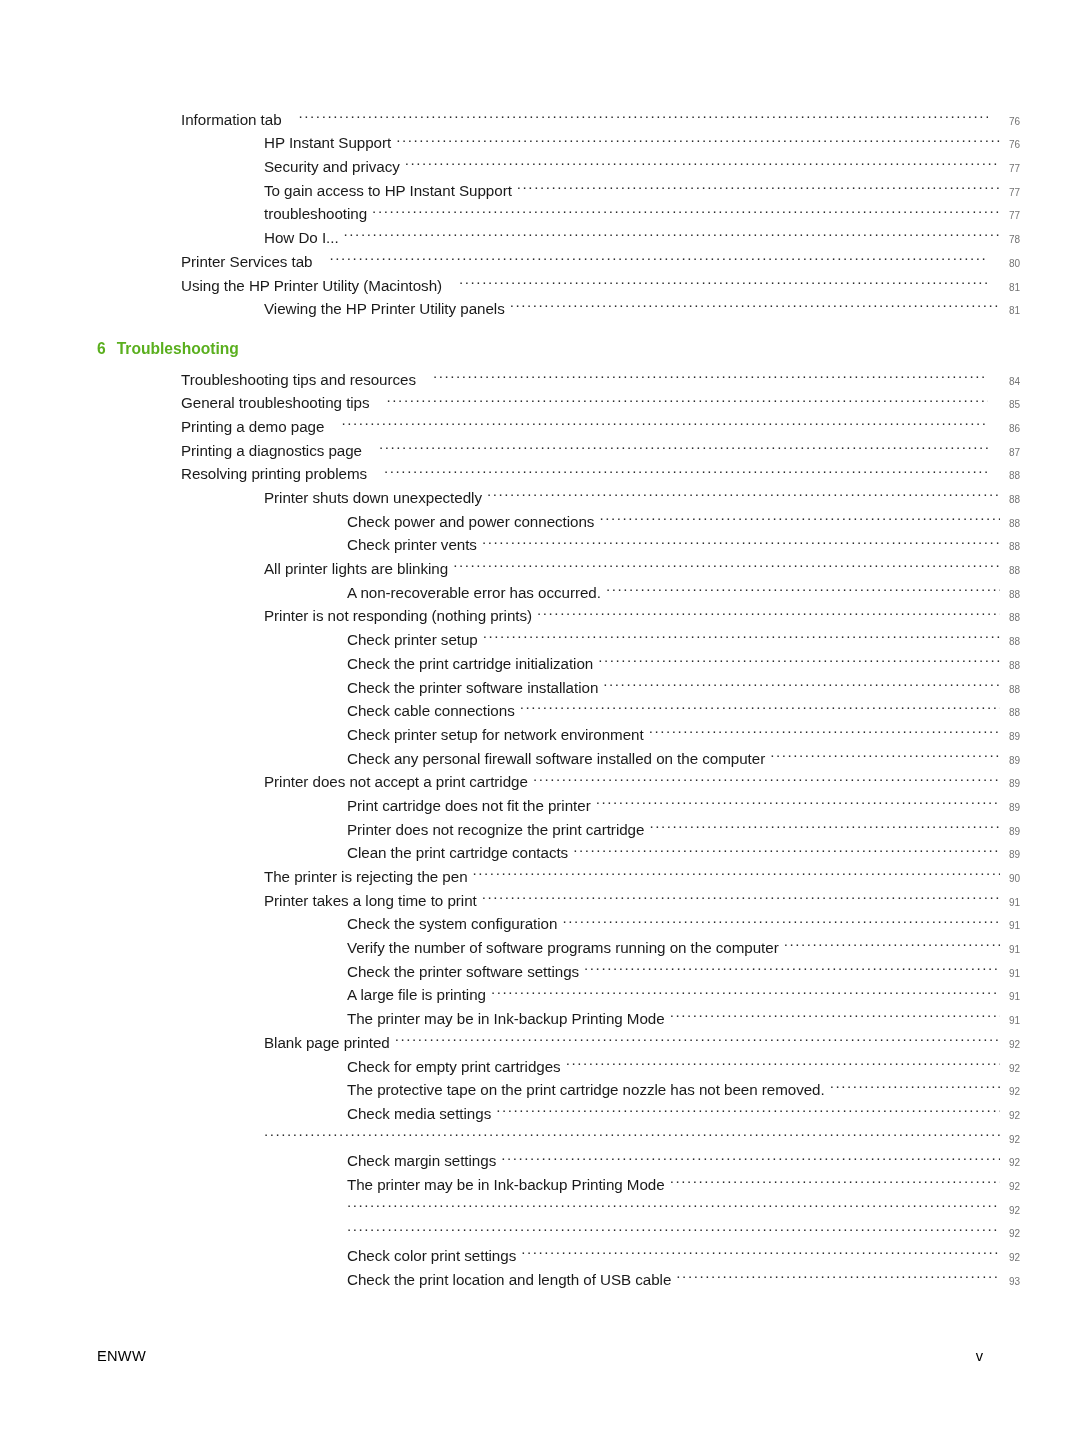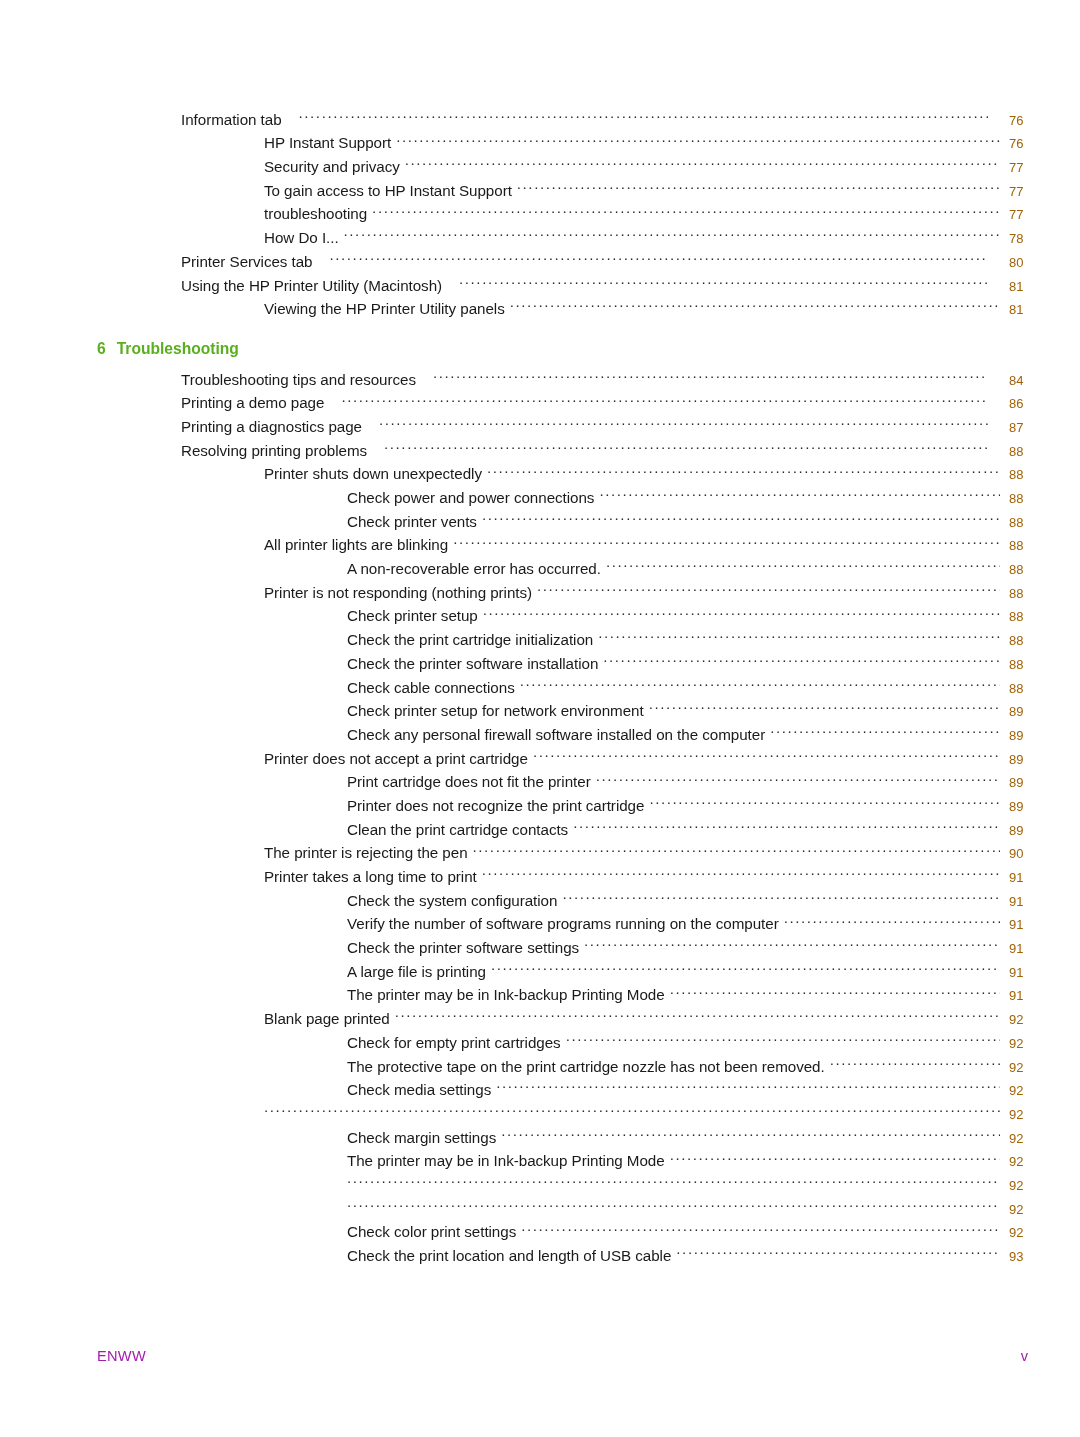--- a/index.html
+++ b/index.html
@@ -69,22 +69,22 @@
     letter-spacing: 1.55px;
     color: #2b2b2b;
     line-height: 23.7px;
   }
 
   .toc-entry .pageno {
     flex: 0 0 auto;
     width: 45px;
     padding-left: 9px;
     text-align: left;
-    font-size: 13px;
-    color: #a16207;
+    font-size: 10px;
+    color: #737373;
     box-sizing: border-box;
   }
 
   
   .lvl1 { padding-left: 181px; padding-right: 35px; gap: 12px; }
   .lvl2 { padding-left: 264px; padding-right: 35px; }
   .lvl3 { padding-left: 347px; padding-right: 35px; }
 
   
   .chapter-heading {
@@ -104,27 +104,27 @@
   .chapter-spacer-before { height: 23px; }
   .chapter-spacer-after  { height: 0px; }
 
   
   #footer {
     position: absolute;
     left: 0;
     top: 1348px;
     width: 1080px;
     height: 24px;
-    padding: 0 52px 0 97px;
+    padding: 0 97px 0 97px;
     box-sizing: border-box;
     display: flex;
     align-items: baseline;
     justify-content: space-between;
     font-size: 14.6px;
-    color: #a21caf;
+    color: #000000;
     letter-spacing: 0.3px;
   }
   #footer .foot-right {
     font-size: 14.6px;
     letter-spacing: 0;
   }
 </style>
 </head>
 <body>
 
@@ -186,20 +186,25 @@
     </div>
     <div class="chapter-spacer-after"></div>
 
     <div id="toc-post">
         <div class="toc-entry lvl1">
           <span class="title">Troubleshooting tips and resources</span>
           <span class="leader"></span>
           <span class="pageno">84</span>
         </div>
         <div class="toc-entry lvl1">
+          <span class="title">General troubleshooting tips</span>
+          <span class="leader"></span>
+          <span class="pageno">85</span>
+        </div>
+        <div class="toc-entry lvl1">
           <span class="title">Printing a demo page</span>
           <span class="leader"></span>
           <span class="pageno">86</span>
         </div>
         <div class="toc-entry lvl1">
           <span class="title">Printing a diagnostics page</span>
           <span class="leader"></span>
           <span class="pageno">87</span>
         </div>
         <div class="toc-entry lvl1">

